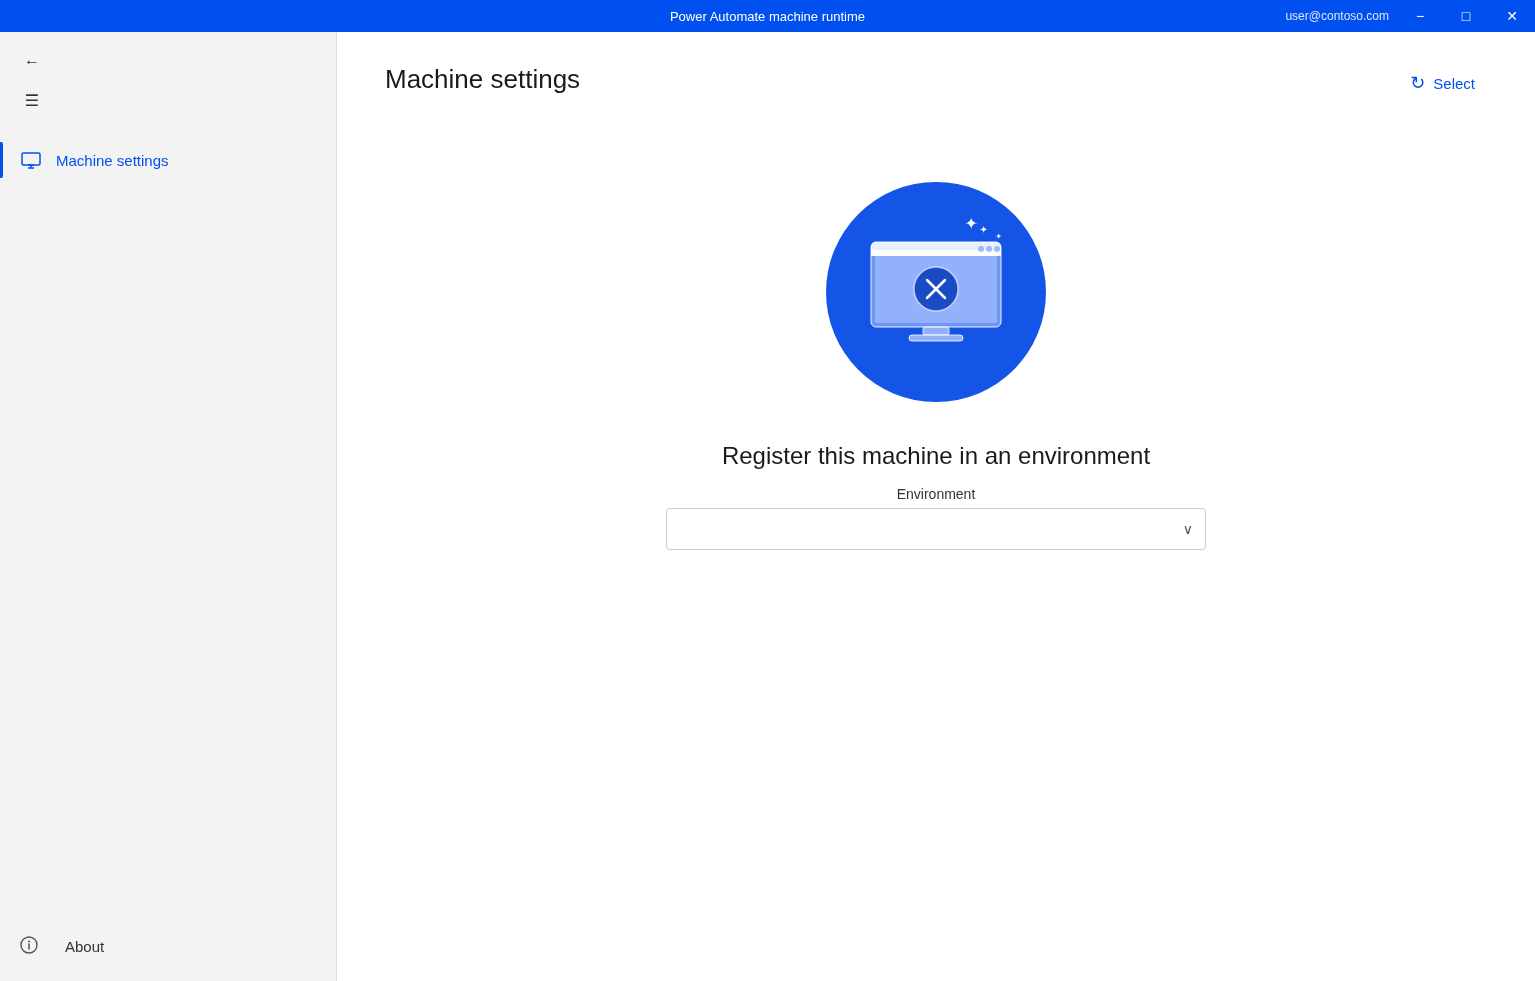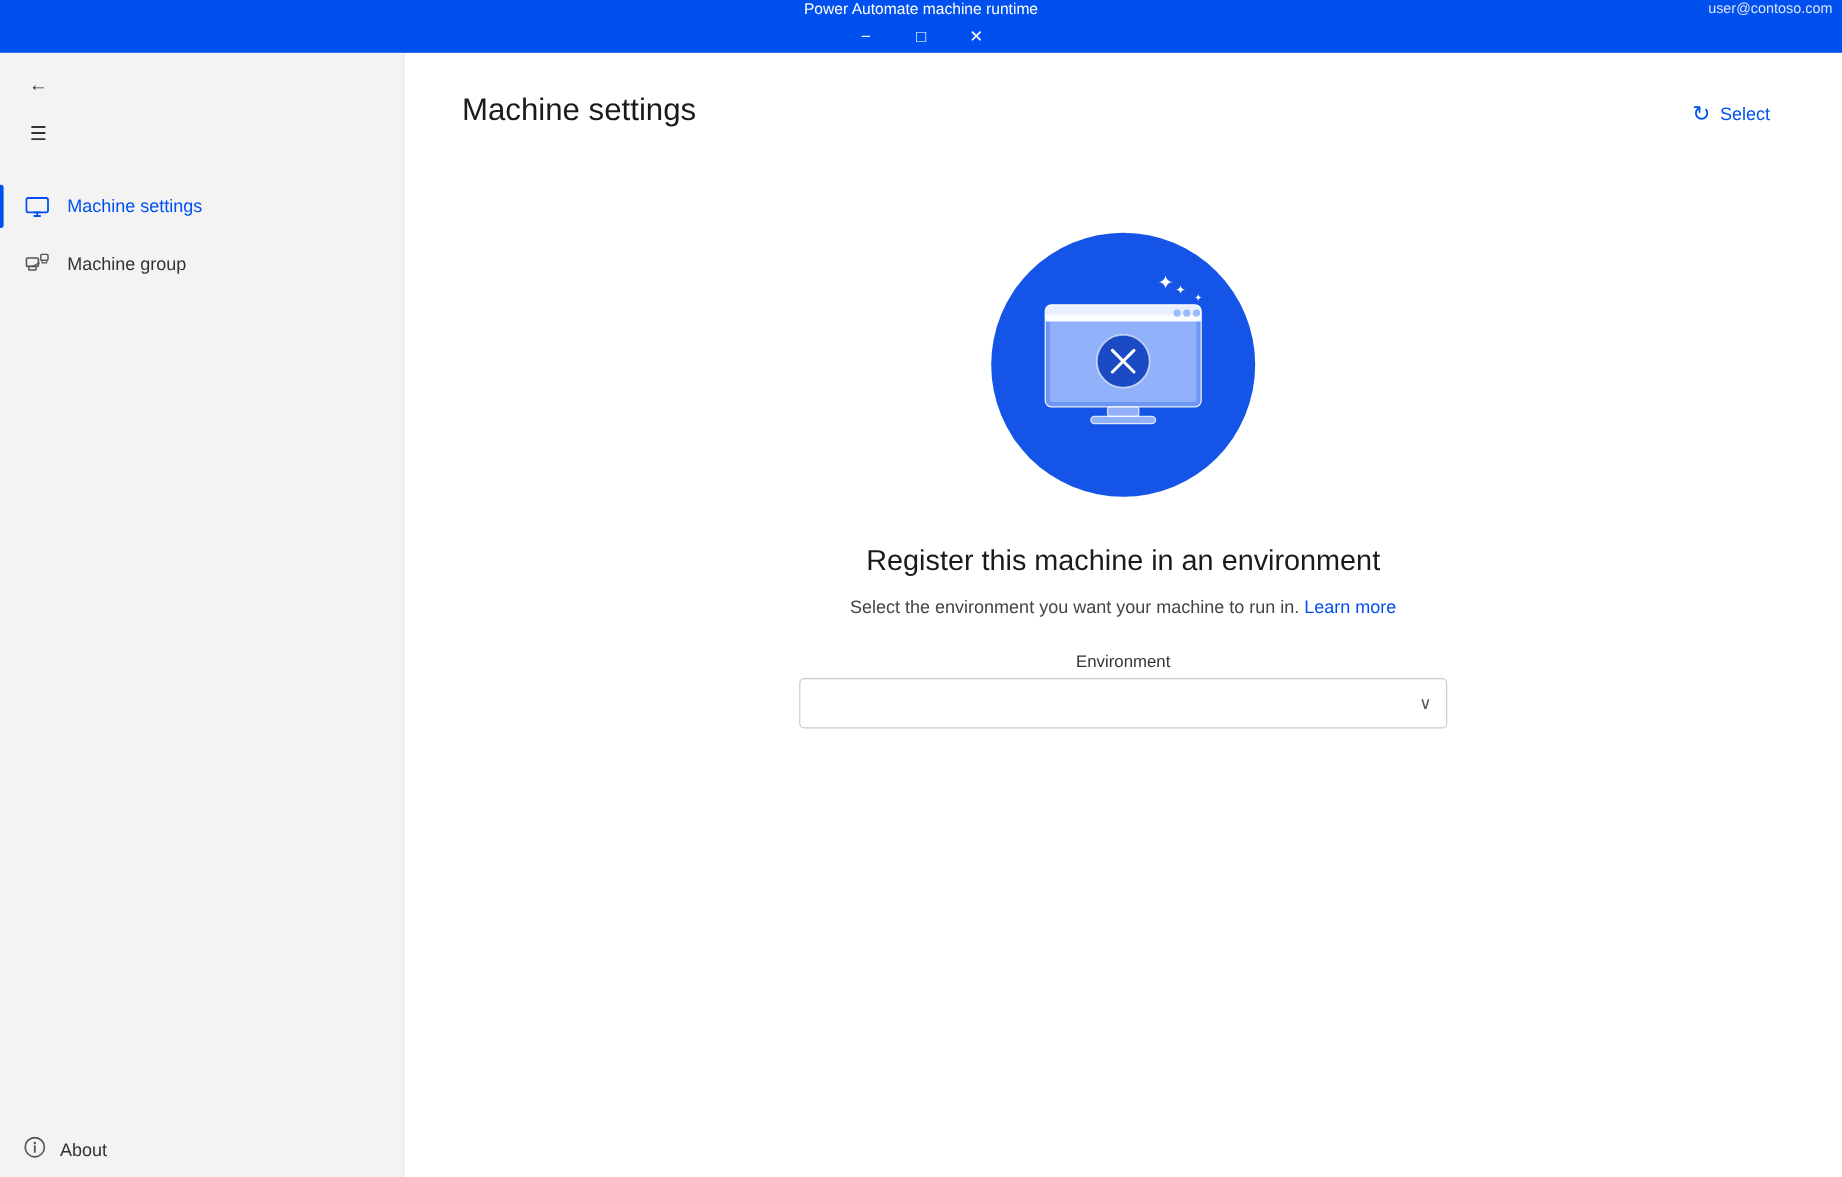--- a/index.html
+++ b/index.html
@@ -1,27 +1,26 @@
 <!DOCTYPE html>
 <html><head>
   <meta charset="utf-8">
   <style>
     * { margin: 0; padding: 0; box-sizing: border-box; }
     body { font-family: 'Segoe UI', sans-serif; background: #fff; width: 1535px; height: 981px; overflow: hidden; }
 
     
     .titlebar {
       background: #0050ef;
-      height: 44px;
+      height: 32px;
       display: flex;
       align-items: center;
       justify-content: space-between;
       padding: 0 0 0 0;
       position: relative;
-      flex-direction: column;
     }
     .titlebar-title {
       position: absolute;
       left: 50%;
       transform: translateX(-50%);
       color: #fff;
       font-size: 13px;
     }
     .titlebar-user {
       color: rgba(255,255,255,0.85);
@@ -129,21 +128,21 @@
       flex-shrink: 0;
     }
 
     .sidebar-bottom {
       margin-top: auto;
       padding: 16px 20px;
     }
     .about-item {
       display: flex;
       align-items: center;
-      gap: 12px;
+      gap: 27px;
       cursor: pointer;
       font-size: 15px;
       color: #333;
       padding: 8px 0;
     }
 
     
     .main {
       flex: 1;
       background: #fff;
@@ -325,32 +324,20 @@
           <svg width="20" height="20" viewBox="0 0 20 20" fill="none" xmlns="http://www.w3.org/2000/svg">
             <rect x="1" y="3" width="18" height="12" rx="1.5" stroke="#0050ef" stroke-width="1.5" fill="none"></rect>
             <line x1="7" y1="15" x2="13" y2="15" stroke="#0050ef" stroke-width="1.5"></line>
             <line x1="10" y1="15" x2="10" y2="18" stroke="#0050ef" stroke-width="1.5"></line>
             <line x1="7" y1="18" x2="13" y2="18" stroke="#0050ef" stroke-width="1.5"></line>
           </svg>
         </span>
         <span>Machine settings</span>
       </div>
 
-      <div class="nav-item">
-        <span class="nav-icon">
-          <svg width="20" height="20" viewBox="0 0 20 20" fill="none" xmlns="http://www.w3.org/2000/svg">
-            <rect x="1" y="5" width="10" height="7" rx="1" stroke="#555" stroke-width="1.4" fill="none"></rect>
-            <rect x="3" y="12" width="6" height="3" rx="0.5" stroke="#555" stroke-width="1.2" fill="none"></rect>
-            <rect x="13" y="2" width="6" height="5" rx="1" stroke="#555" stroke-width="1.2" fill="none"></rect>
-            <rect x="14" y="7" width="4" height="2" rx="0.5" stroke="#555" stroke-width="1" fill="none"></rect>
-            <line x1="12" y1="9" x2="6" y2="12" stroke="#555" stroke-width="1"></line>
-          </svg>
-        </span>
-        <span>Machine group</span>
-      </div>
 
     </nav>
 
     <div class="sidebar-bottom">
       <div class="about-item">
         <span>
           <svg width="18" height="18" viewBox="0 0 18 18" fill="none" xmlns="http://www.w3.org/2000/svg">
             <circle cx="9" cy="9" r="8" stroke="#555" stroke-width="1.4"></circle>
             <line x1="9" y1="8" x2="9" y2="13" stroke="#555" stroke-width="1.5" stroke-linecap="round"></line>
             <circle cx="9" cy="5.5" r="1" fill="#555"></circle>
@@ -395,24 +382,20 @@
           <line x1="66" y1="48" x2="84" y2="66" class="monitor-x-line"></line>
           <line x1="84" y1="48" x2="66" y2="66" class="monitor-x-line"></line>
 
           <rect x="62" y="95" width="26" height="8" rx="2" class="monitor-stand"></rect>
           <rect x="48" y="103" width="54" height="6" rx="3" class="monitor-stand"></rect>
         </svg>
       </div>
 
       <h2 class="main-heading">Register this machine in an environment</h2>
 
-      <p class="main-desc">
-        <span>Select the environment you want your machine to run in.</span>
-        <a>Learn more</a>
-      </p>
 
       <div class="env-section">
         <label class="env-label">Environment</label>
         <div class="env-dropdown">
           <span></span>
           <span class="dropdown-chevron">∨</span>
         </div>
       </div>
     </div>
   </div>

